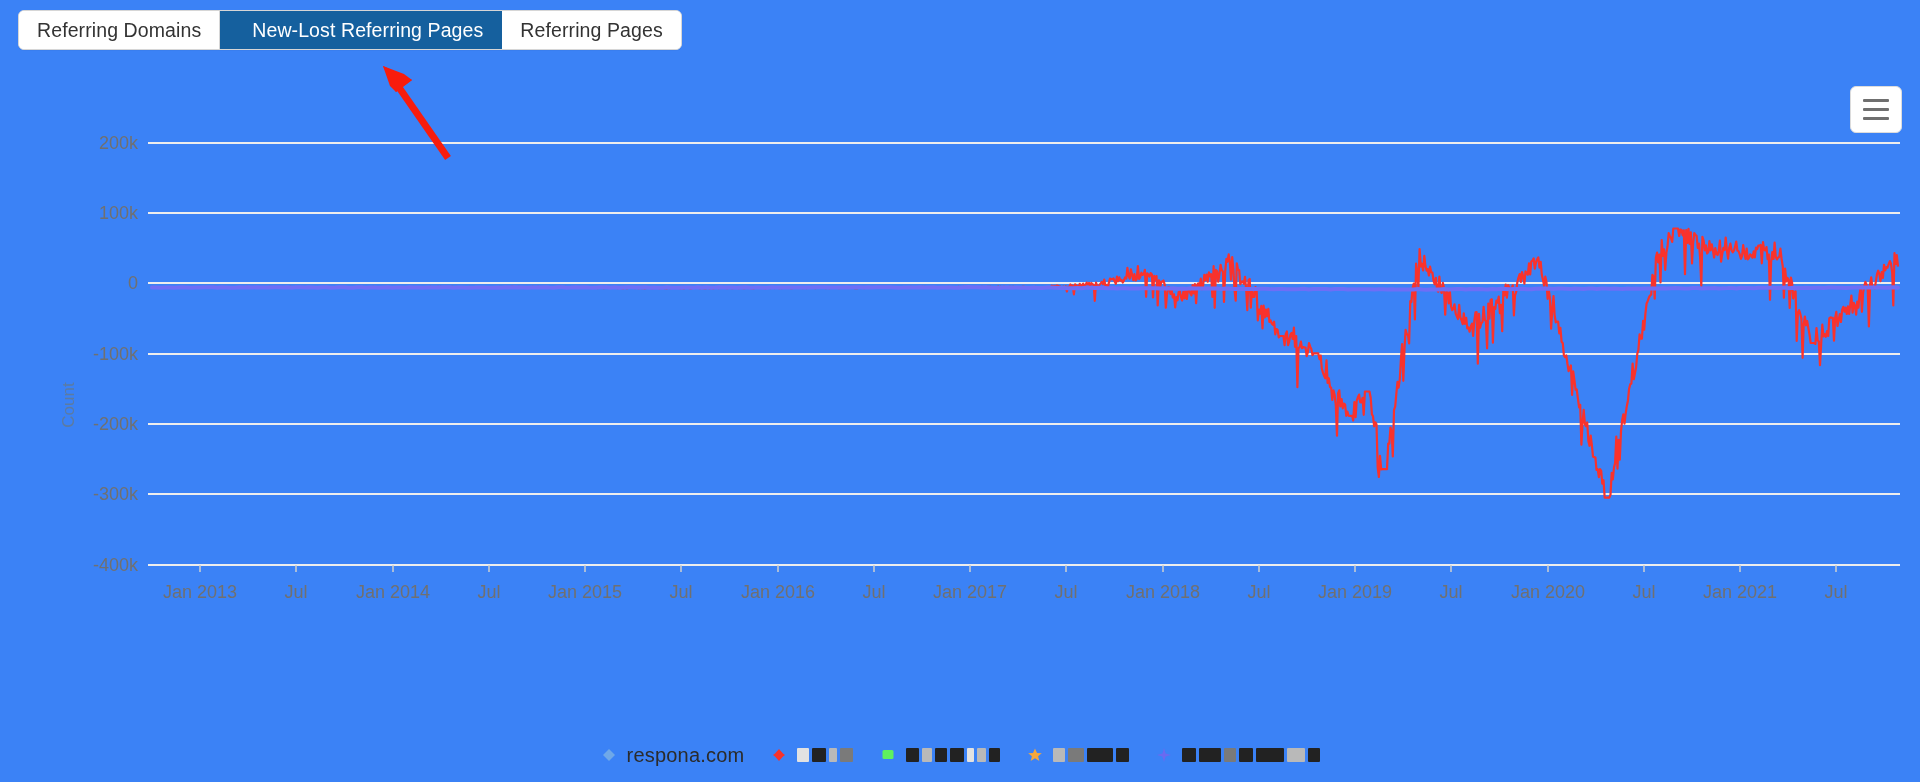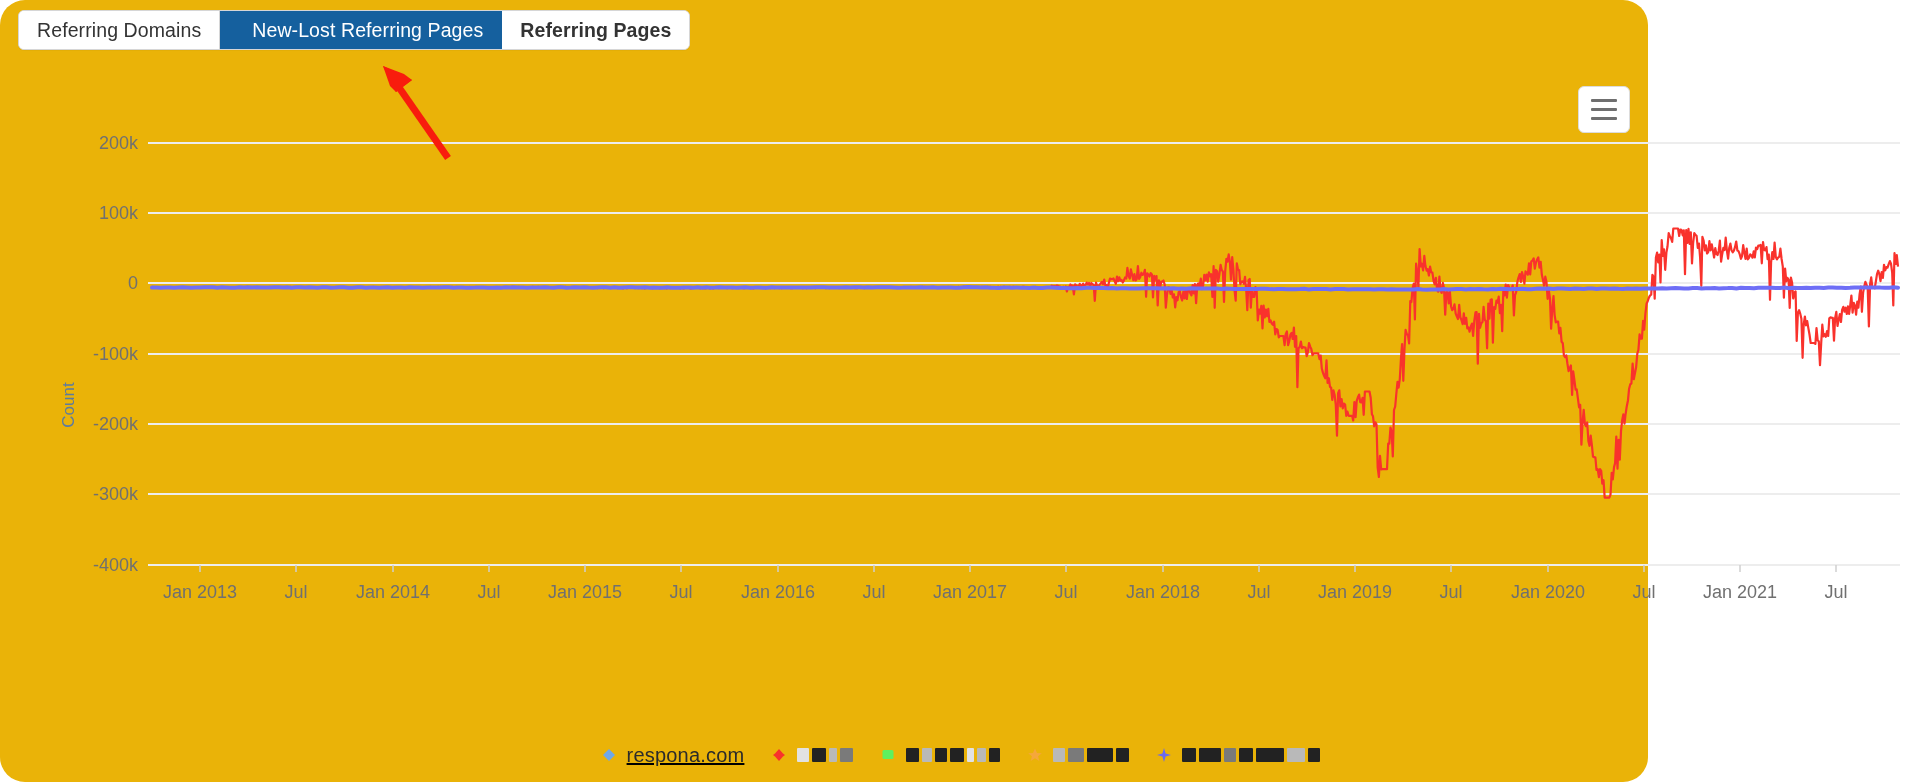--- a/index.html
+++ b/index.html
@@ -8,24 +8,23 @@
     padding: 0;
     width: 1920px;
     height: 782px;
     background: #ffffff;
     font-family: "Liberation Sans", sans-serif;
     overflow: hidden;
   }
 
   #app {
     position: relative;
-    width: 1648px;
+    width: 1920px;
     height: 782px;
-    background: #eab308;
-    border-radius: 25px;
+    background: #3b82f6;
   }
 
   
   .tabbar {
     position: absolute;
     left: 18px;
     top: 10px;
     display: flex;
     align-items: stretch;
     background: #ffffff;
@@ -41,21 +40,21 @@
     padding: 0 18px;
     font-size: 19.5px;
     color: #333333;
     background: #ffffff;
     border-right: 1px solid #d6d6d6;
     white-space: nowrap;
     cursor: pointer;
     user-select: none;
     letter-spacing: 0.1px;
   }
-  .tab:last-child { border-right: none; font-weight: bold; }
+  .tab:last-child { border-right: none; }
   .tab.active {
     background: #15609e;
     color: #ffffff;
     border-right-color: #15609e;
     padding-left: 32px;
   }
 
   
   .menu-btn {
     position: absolute;
@@ -128,21 +127,20 @@
     gap: 0px;
     height: 42px;
   }
   .legend-item {
     display: flex;
     align-items: center;
     gap: 9px;
     padding: 0 13px;
     cursor: pointer;
     height: 34px;
-    text-decoration: underline;
   }
   .legend-label {
     font-size: 20px;
     color: #2b2b2b;
     white-space: nowrap;
     letter-spacing: 0.2px;
   }
   .legend-label.redacted {
     display: inline-flex;
     align-items: center;

